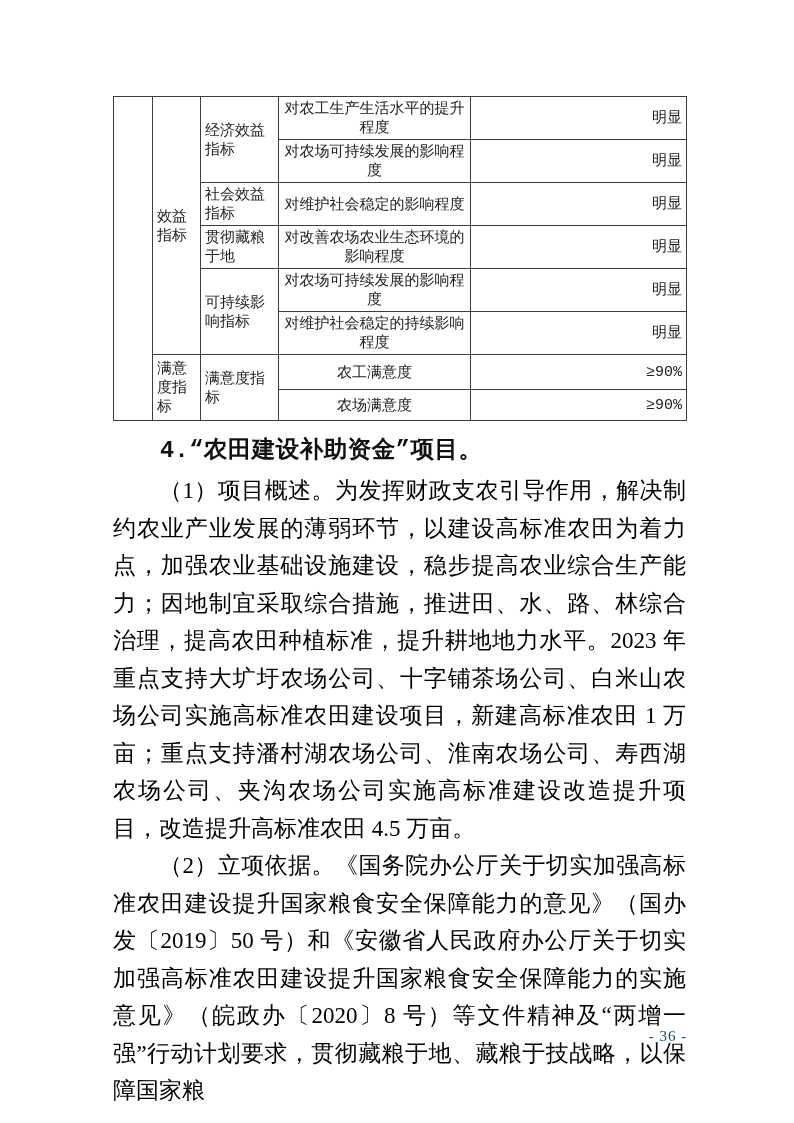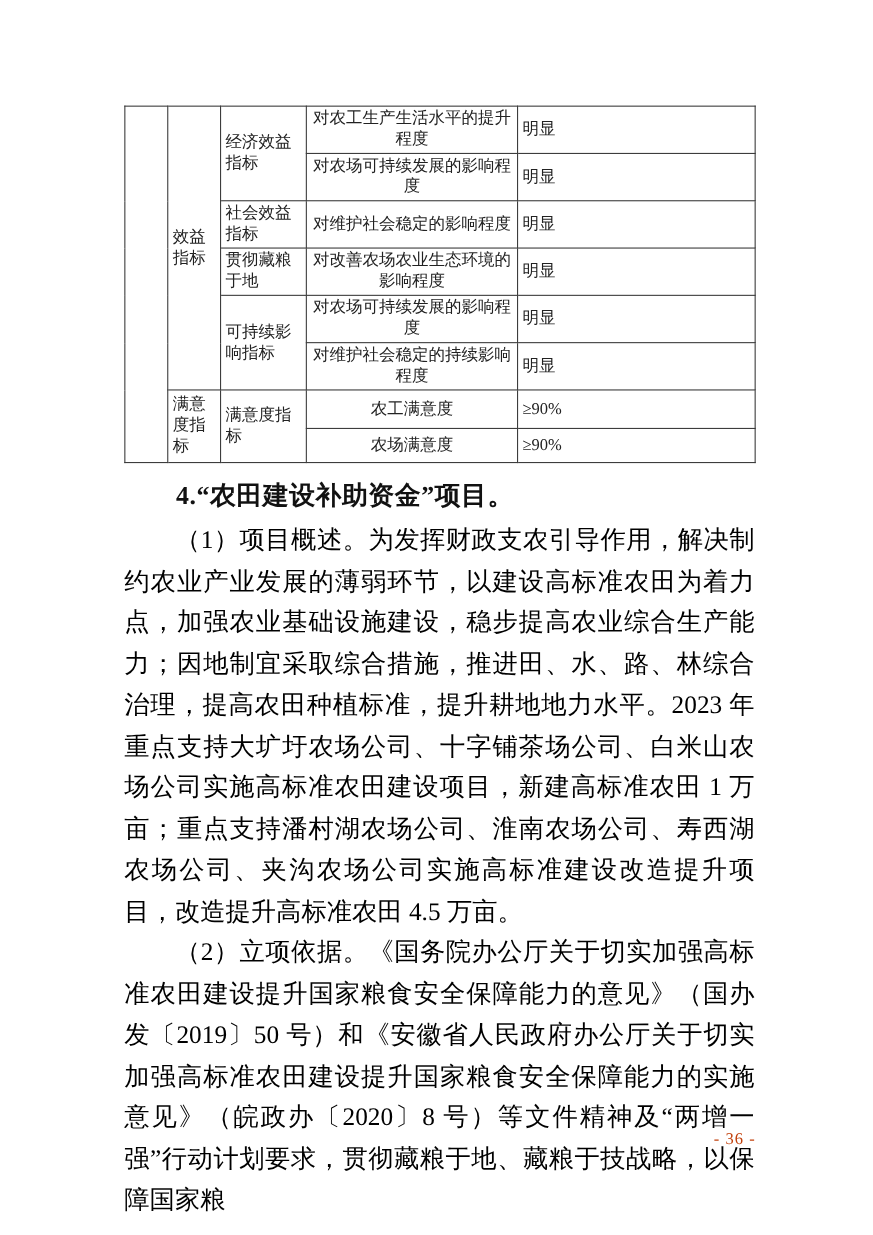--- a/index.html
+++ b/index.html
@@ -27,56 +27,57 @@
   }
   table.ind-table td{
     border:1px solid #3d3d3d;
     padding:2px 4px;
     vertical-align:middle;
     overflow:hidden;
   }
   td.c1{padding:0;}
   td.c2,td.c3{text-align:left;padding:2px 3px;}
   td.c4{text-align:center;padding:2px 5px;}
-  td.c5{text-align:left;}
+  td.c5{text-align:right;font-family:Liberation Mono, monospace;}
   tr.r1{height:36px;}
   tr.r2{height:31px;}
   tr.r3{height:42px;}
   tr.r4{height:42px;}
   tr.r5{height:38px;}
   tr.r6{height:34px;}
   tr.r7{height:35px;}
   tr.r8{height:31px;}
   
   .section-heading{
     margin:15px 0 6px 0;
     font-size:23.5px;
     line-height:30px;
     font-weight:bold;
     text-indent:2em;
     letter-spacing:0.5px;
     color:#111111;
+    font-family:Liberation Mono, monospace;
   }
   p.body-para{
     margin:0;
     font-size:23px;
     line-height:37.5px;
     text-indent:2em;
     text-align:justify;
     text-justify:inter-character;
     color:#000000;
   }
   .page-number{
     position:absolute;
     left:628px;top:1028px;
     width:80px;
     text-align:center;
     font-size:15px;
     letter-spacing:1px;
-    color:#c2410c;
+    color:#0c4a6e;
   }
 </style>
 </head>
 <body>
 
 <div class="page">
   <div class="content">
 
     <table class="ind-table">
       <colgroup>

